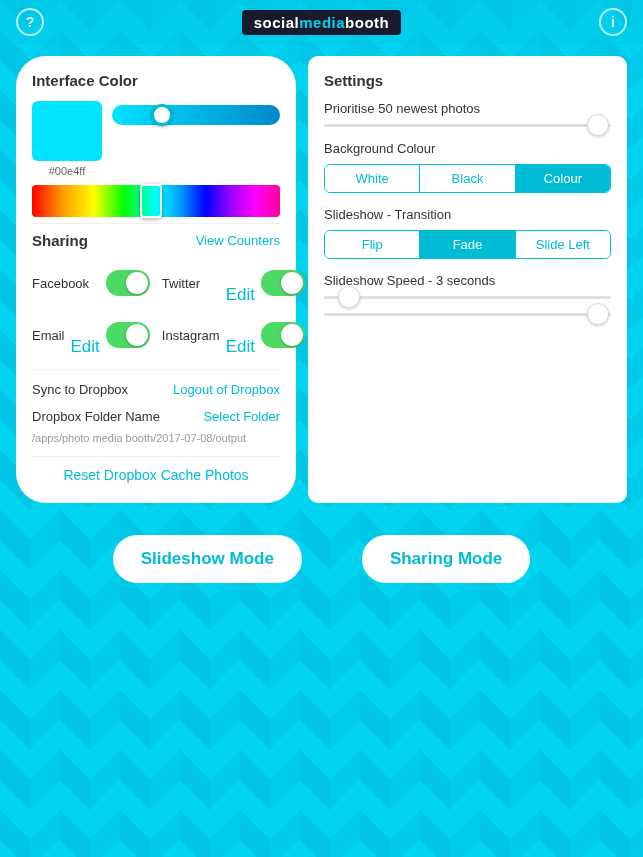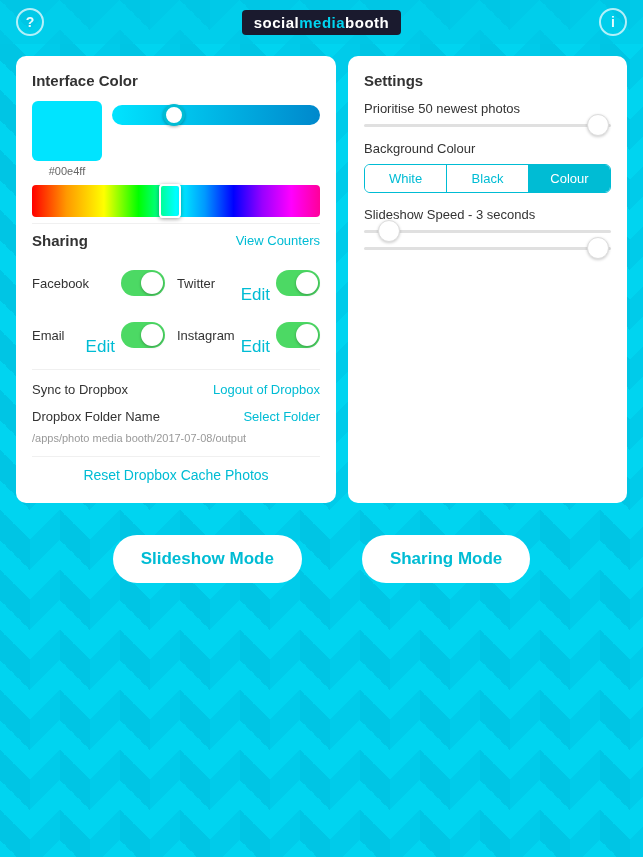--- a/index.html
+++ b/index.html
@@ -75,22 +75,23 @@
       padding: 12px 16px;
     }
 
     
     .panel {
       background: white;
       border-radius: 10px;
       padding: 16px;
     }
     .panel-left {
-      width: 320px;
+      width: 280px;
       flex-shrink: 0;
+      border-radius: 30px;
     }
     .panel-right {
       flex: 1;
     }
 
     .panel-title {
       font-size: 15px;
       font-weight: 600;
       color: #333;
       margin-bottom: 12px;
@@ -426,20 +427,28 @@
 
     <div class="settings-row">
       <div class="settings-label">Background Colour</div>
       <div class="segmented">
         <div class="seg-btn">White</div>
         <div class="seg-btn">Black</div>
         <div class="seg-btn active">Colour</div>
       </div>
     </div>
 
+    <div class="settings-row">
+      <div class="settings-label">Slideshow - Transition</div>
+      <div class="segmented">
+        <div class="seg-btn">Flip</div>
+        <div class="seg-btn active">Fade</div>
+        <div class="seg-btn">Slide Left</div>
+      </div>
+    </div>
 
     <div class="settings-row">
       <div class="settings-label">Slideshow Speed - 3 seconds</div>
       <div class="slider-track">
         <div class="slider-thumb" style="left: 14px;"></div>
       </div>
     </div>
 
     <div class="settings-row">
       <div class="slider-track">

